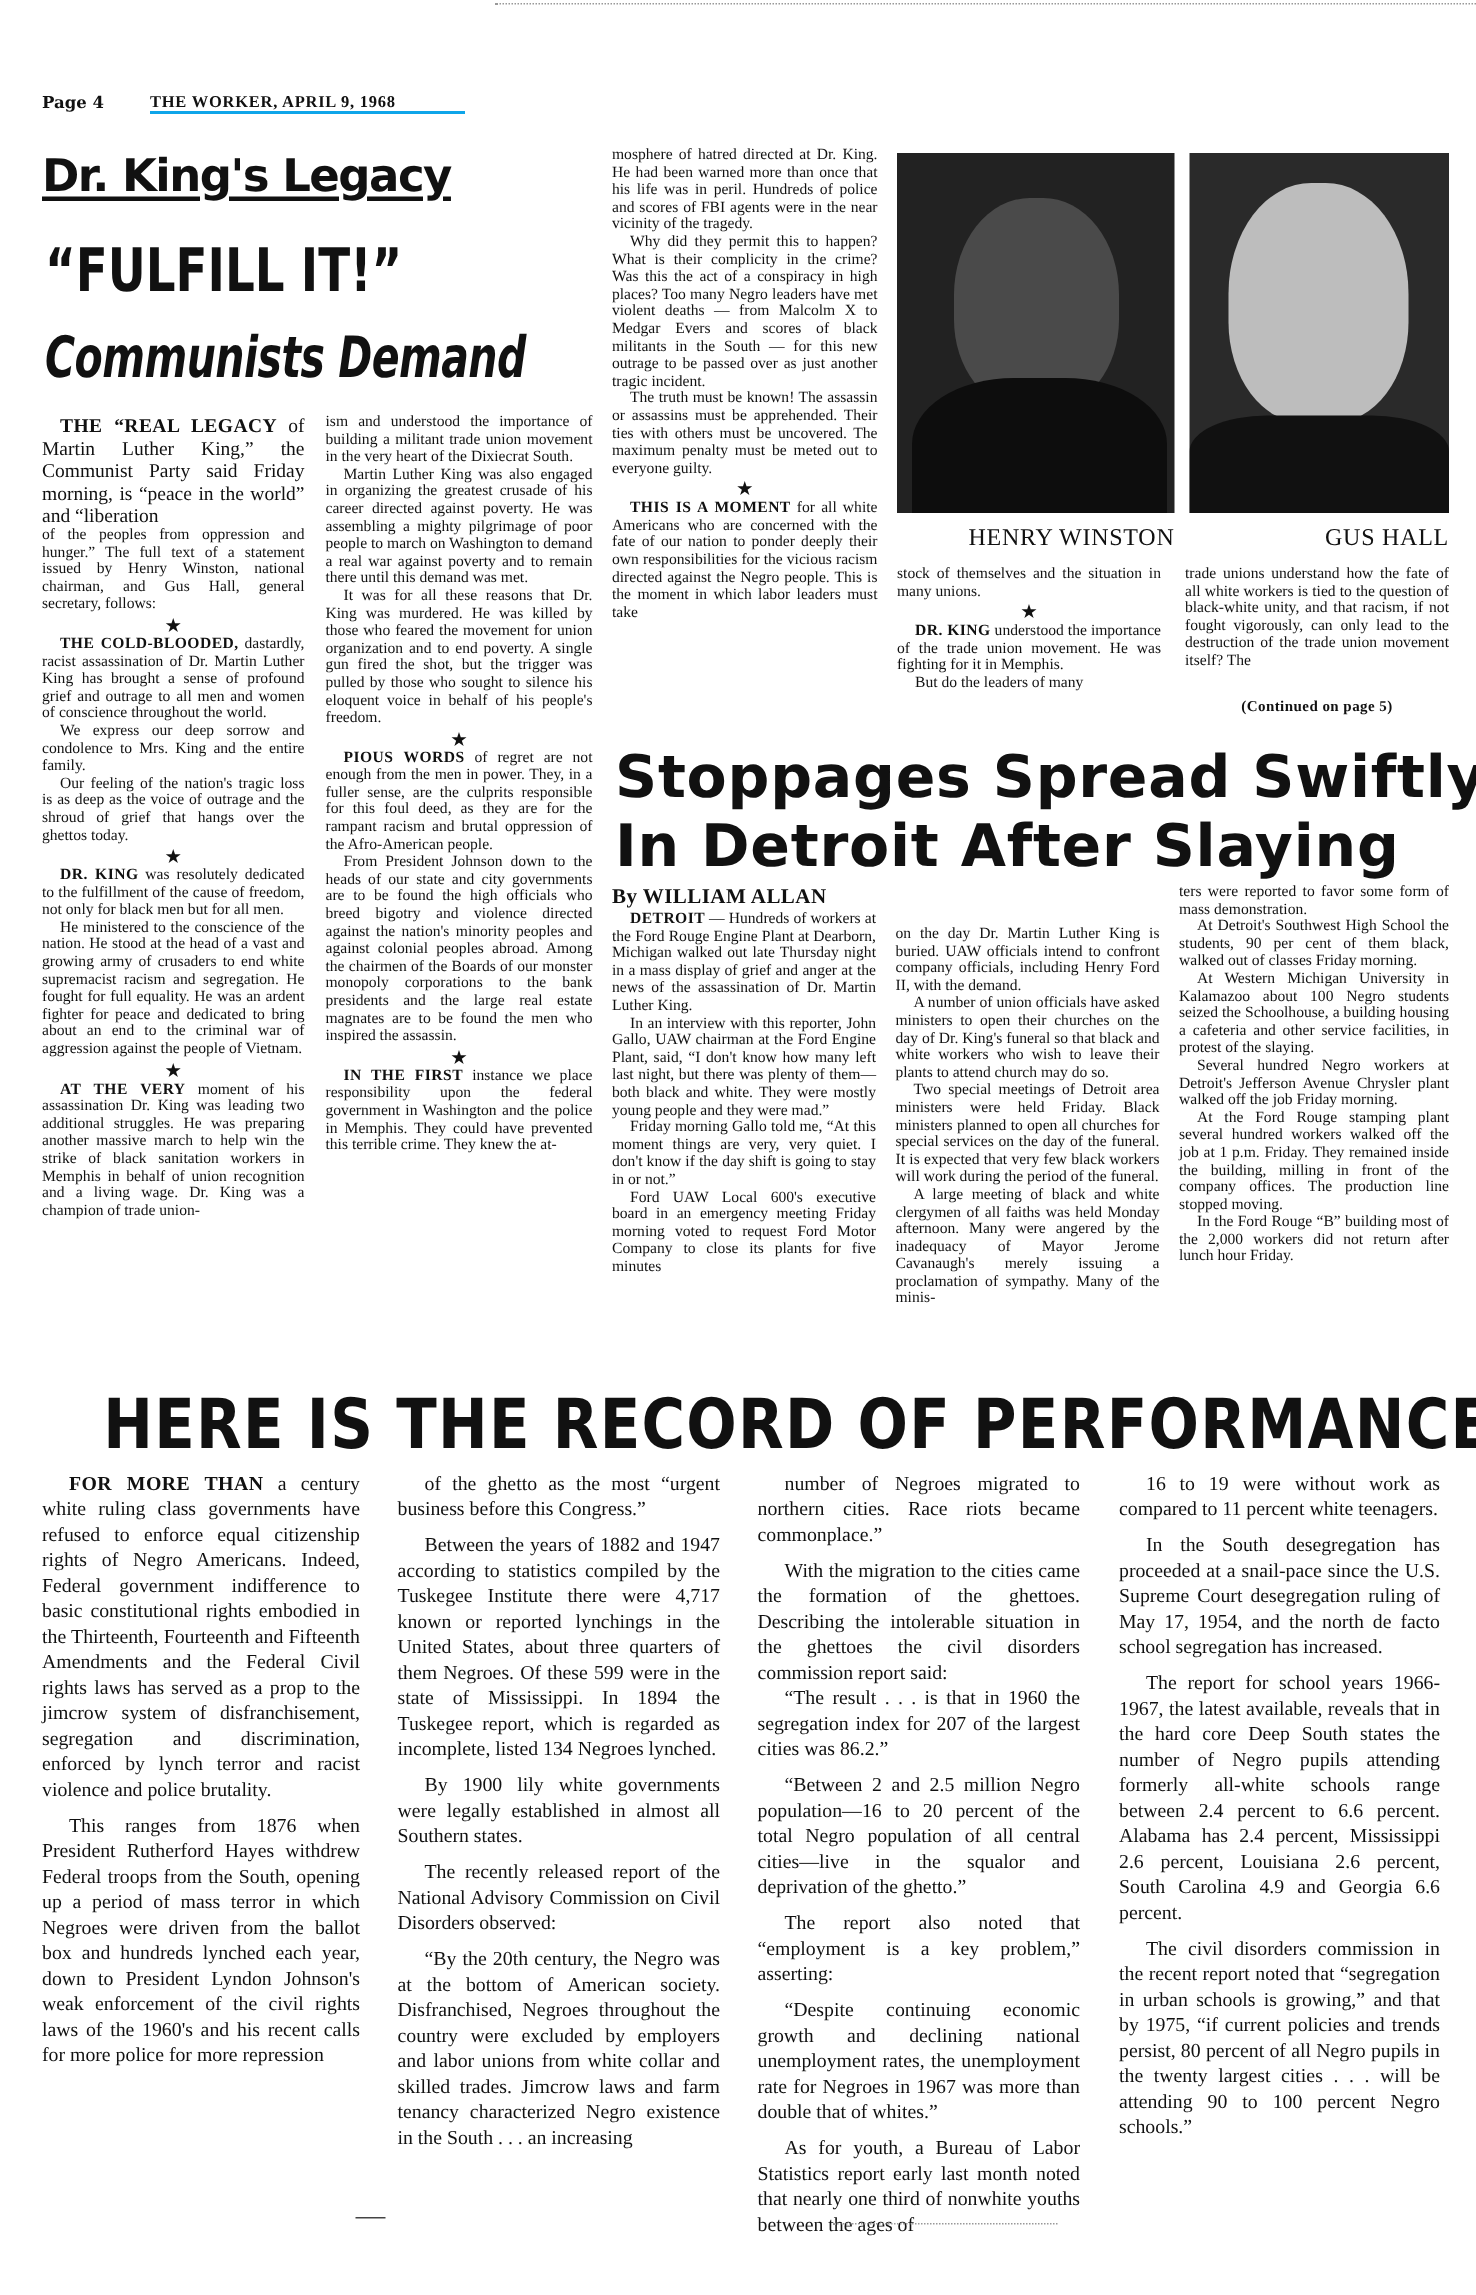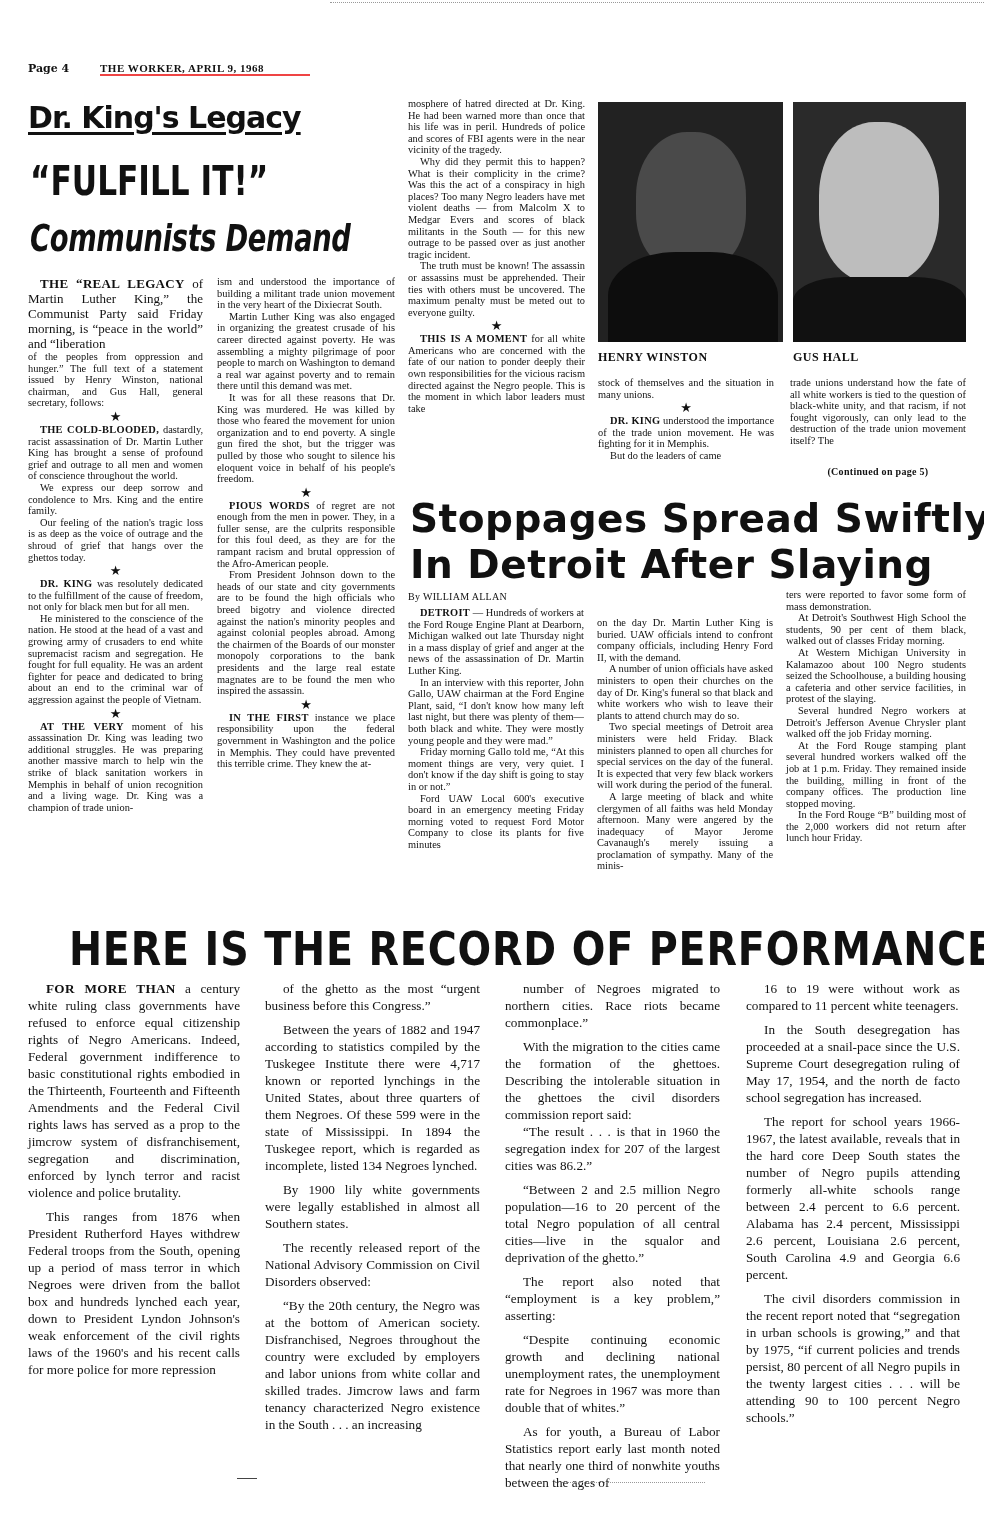--- a/index.html
+++ b/index.html
@@ -1,40 +1,40 @@
 <!DOCTYPE html>
 <html><head>
 <meta charset="utf-8">
 <style>
   html, body { margin:0; padding:0; background:#fff; }
   body { width:984px; height:1530px; position:relative; overflow:hidden; color:#111;
          font-family:"Liberation Serif", "DejaVu Serif", serif; }
   .abs { position:absolute; }
   .masthead { left:28px; top:62px; font-size:11px; font-weight:bold; }
   .masthead .page { font-family:"DejaVu Serif", serif; font-size:11px; }
-  .masthead .title { position:absolute; left:72px; top:0; width:210px; border-bottom:2px solid #ef4444;
+  .masthead .title { position:absolute; left:72px; top:0; width:210px; border-bottom:2px solid #0ea5e9;
          letter-spacing:0.5px; white-space:nowrap; font-size:11px; }
   .h-legacy { left:28px; top:100px; font-family:"DejaVu Sans", sans-serif; font-weight:bold; font-size:30px;
          letter-spacing:-1px; text-decoration:underline; text-decoration-thickness:3px; text-underline-offset:4px; }
   .h-fulfill { left:30px; top:158px; font-family:"DejaVu Sans", sans-serif; font-weight:bold; font-size:40px;
          transform:scaleX(0.78); transform-origin:left; letter-spacing:0px; }
   .h-demand { left:30px; top:216px; font-family:"DejaVu Sans", sans-serif; font-weight:bold; font-style:italic;
          font-size:38px; transform:scaleX(0.72); transform-origin:left; letter-spacing:-0.5px; }
   .col { position:absolute; font-size:10.4px; line-height:11.6px; text-align:justify; hyphens:none; }
   .col p { margin:0; text-indent:12px; }
   .col p.noind { text-indent:0; }
   .lead { font-weight:bold; letter-spacing:0.3px; }
   .star { text-align:center; font-size:13px; line-height:13px; margin:1px 0; }
   .big-intro p { font-size:13px; line-height:15px; }
   .photo { position:absolute; background:#1a1a1a; overflow:hidden; }
   .photo .face { position:absolute; border-radius:46% 46% 42% 42%; }
-  .caption { position:absolute; font-weight:bold; font-size:12px; letter-spacing:0.5px; text-align:left; }
+  .caption { position:absolute; font-weight:normal; font-size:16px; letter-spacing:0.5px; text-align:right; }
   .h-detroit { left:410px; top:496px; font-family:"DejaVu Sans", sans-serif; font-weight:bold;
          font-size:39px; line-height:46px; letter-spacing:0.5px; white-space:nowrap; }
-  .byline { font-weight:normal; font-size:10px; letter-spacing:0.3px; }
+  .byline { font-weight:bold; font-size:14px; letter-spacing:0.3px; }
   .h-record { left:0; width:984px; top:922px; text-align:center; font-family:"DejaVu Sans", sans-serif;
          font-weight:bold; font-size:46px; letter-spacing:1px; transform:scaleX(0.86); transform-origin:center; white-space:nowrap; }
   .bcol { position:absolute; font-size:13.2px; line-height:17px; text-align:justify; }
   .bcol p { margin:0 0 7px 0; text-indent:18px; }
   .bcol p.tight { margin-bottom:0; }
   .cont { text-align:center; font-weight:bold; font-size:10px; margin-top:4px; letter-spacing:0.3px; }
   .dotline { position:absolute; border-top:1px dotted #999; }
 </style>
 </head>
 <body>
@@ -90,21 +90,21 @@
   <div class="face" style="left:26px;top:20px;width:120px;height:160px;background:#bdbdbd;"></div>
   <div class="face" style="left:0px;top:175px;width:173px;height:80px;background:#111;border-radius:30% 30% 0 0;"></div>
 </div>
 <div class="caption" style="left:598px;top:350px;width:185px;">HENRY WINSTON</div>
 <div class="caption" style="left:793px;top:350px;width:173px;">GUS HALL</div>
 
 <div class="col" id="s1c4" style="left:598px;top:377px;width:176px;">
     <p class="noind"><span>stock of themselves and the situation in many unions.</span></p>
     <div class="star">★</div>
     <p><span class="lead">DR. KING</span><span> understood the importance of the trade union movement. He was fighting for it in Memphis.</span></p>
-    <p><span>But do the leaders of came</span></p>
+    <p><span>But do the leaders of many</span></p>
   </div>
 <div class="col" id="s1c5" style="left:790px;top:377px;width:176px;">
 <p class="noind"><span>trade unions understand how the fate of all white workers is tied to the question of black-white unity, and that racism, if not fought vigorously, can only lead to the destruction of the trade union movement itself? The</span></p>
   </div>
 <div class="cont abs" style="left:790px;top:462px;width:176px;">(Continued on page 5)</div>
 
 <div class="abs h-detroit">
   <div>Stoppages Spread Swiftly</div>
   <div>In Detroit After Slaying</div>
 </div>

